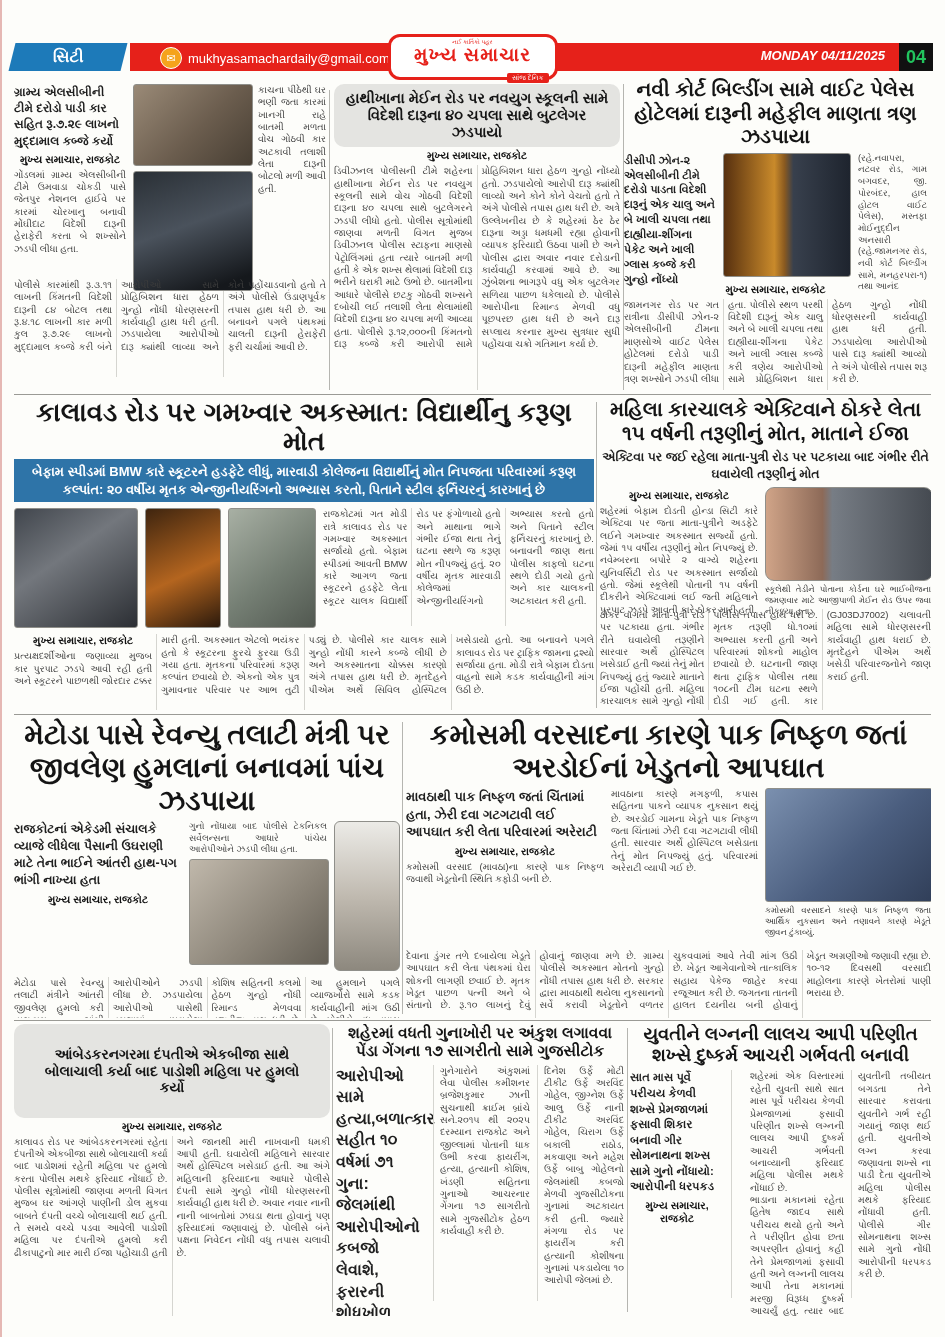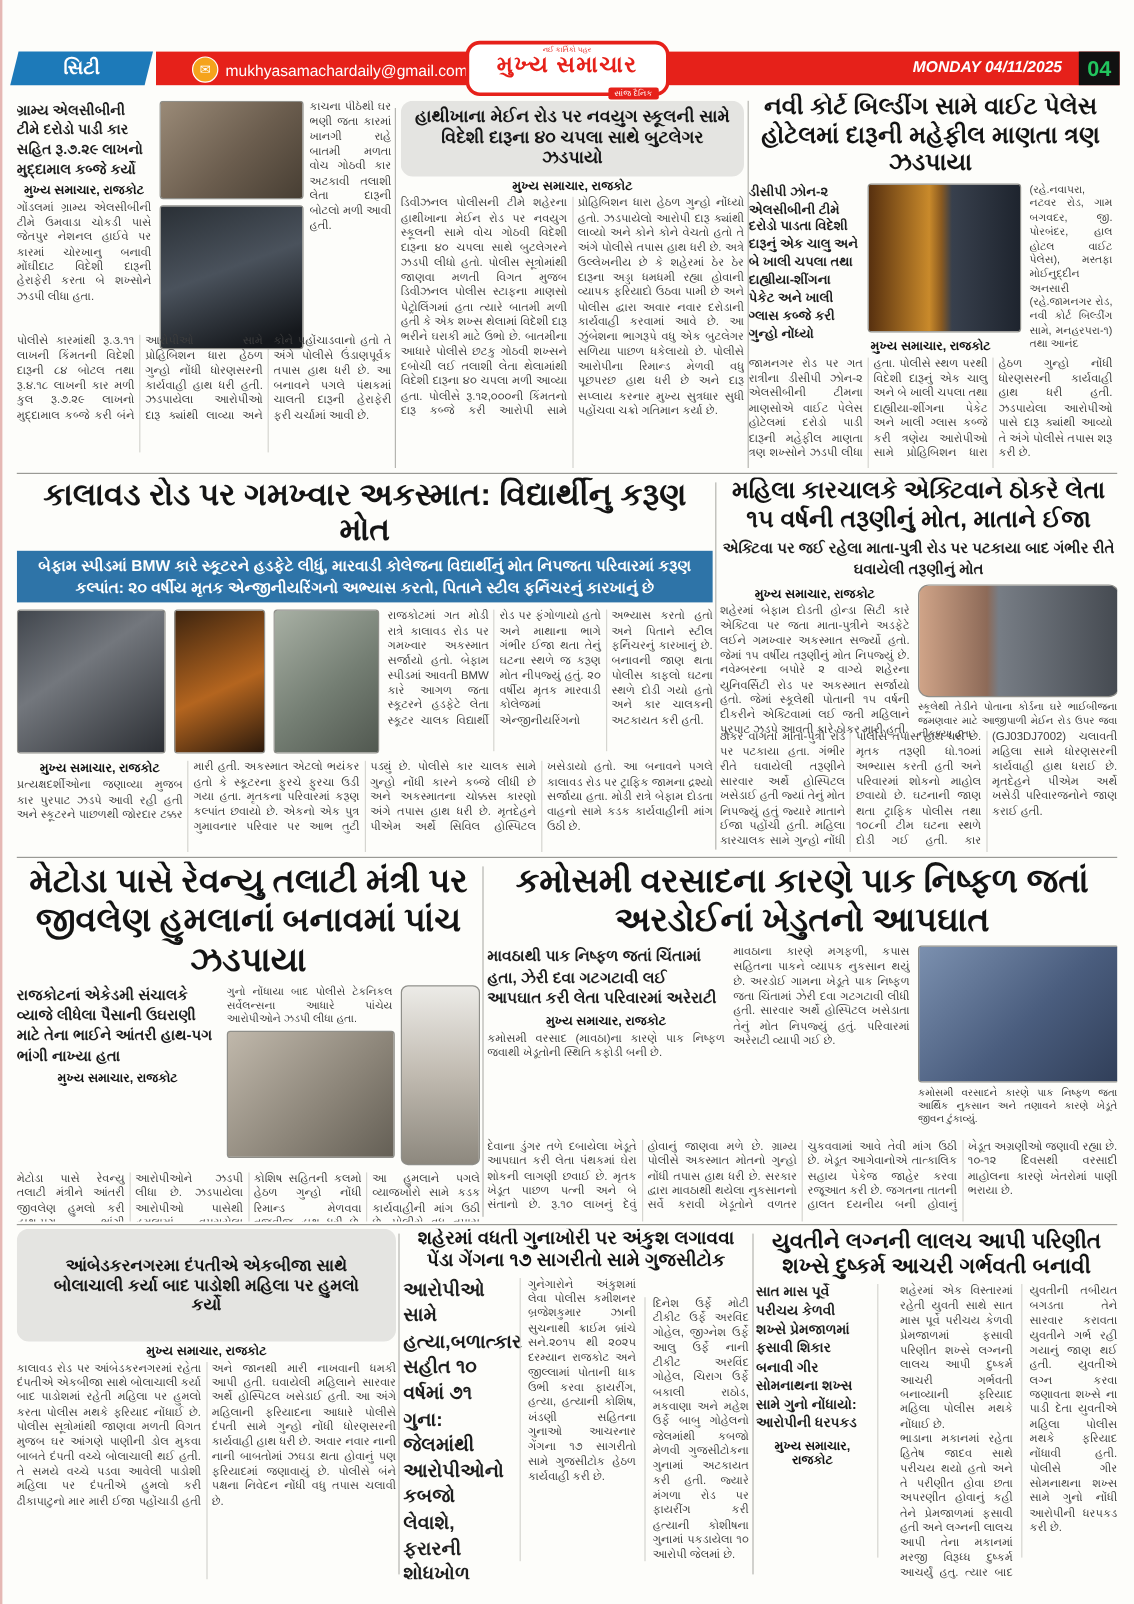--- a/index.html
+++ b/index.html
@@ -209,21 +209,21 @@
     <h2 class="hl" style="font-size:15.5px;">શહેરમાં વધતી ગુનાખોરી પર અંકુશ લગાવવા પેંડા ગેંગના ૧૭ સાગરીતો સામે ગુજસીટોક</h2>
     <div class="row" style="height:236px;">
       <div style="width:90px;">
         <p class="subhead" style="font-size:16px;">આરોપીઓ સામે હત્યા,બળાત્કાર સહીત ૧૦ વર્ષમાં ૭૧ ગુના: જેલમાંથી આરોપીઓનો કબજો લેવાશે, ફરારની શોધખોળ</p>
         <p class="byline">મુખ્ય સમાચાર, રાજકોટ</p>
         <p class="body">મંગળા રોડ પર અંધાધુંધ ફાયરીંગ કરનાર પેંડા ગેંગના સાગરીતો છેલ્લા કેટલાક સમયથી લોકોમાં ભય ફેલાવતા હતા.</p>
       </div>
       <div style="width:90px;border-left:1px solid #d5d5d0;padding-left:6px;">
         <p class="body">ગુનેગારોને અંકુશમાં લેવા પોલીસ કમીશનર બ્રજેશકુમાર ઝાની સુચનાથી ક્રાઈમ બ્રાંચે સને.૨૦૧૫ થી ૨૦૨૫ દરમ્યાન રાજકોટ અને જીલ્લામાં પોતાની ધાક ઉભી કરવા ફાયરીંગ, હત્યા, હત્યાની કોશિષ, ખંડણી સહિતના ગુનાઓ આચરનાર ગેંગના ૧૭ સાગરીતો સામે ગુજસીટોક હેઠળ કાર્યવાહી કરી છે.</p>
       </div>
-      <div style="flex:1;border-left:1px solid #d5d5d0;padding-left:6px;margin-top:16px;">
+      <div style="flex:1;border-left:1px solid #d5d5d0;padding-left:6px;">
         <p class="body">દિનેશ ઉર્ફે મોટી ટીકીટ ઉર્ફે અરવિંદ ગોહેલ, જીગ્નેશ ઉર્ફે આલુ ઉર્ફે નાની ટીકીટ અરવિંદ ગોહેલ, ચિરાગ ઉર્ફે બકાલી રાઠોડ, મકવાણા અને મહેશ ઉર્ફે બાબુ ગોહેલનો જેલમાંથી કબજો મેળવી ગુજસીટોકના ગુનામાં અટકાયત કરી હતી. જ્યારે મંગળા રોડ પર ફાયરીંગ કરી હત્યાની કોશીષના ગુનામાં પકડાયેલા ૧૦ આરોપી જેલમાં છે.</p>
       </div>
     </div>
   </div>
 
   <div class="art" style="top:1024px;left:630px;width:301px;height:292px;">
     <h2 class="hl hl18">યુવતીને લગ્નની લાલચ આપી પરિણીત શખ્સે દુષ્કર્મ આચરી ગર્ભવતી બનાવી</h2>
     <div class="row" style="height:228px;">
       <div style="width:94px;">
         <p class="subhead" style="font-size:11.5px;">સાત માસ પૂર્વે પરીચય કેળવી શખ્સે પ્રેમજાળમાં ફસાવી શિકાર બનાવી ગીર સોમનાથના શખ્સ સામે ગુનો નોંધાયો: આરોપીની ધરપકડ</p>

